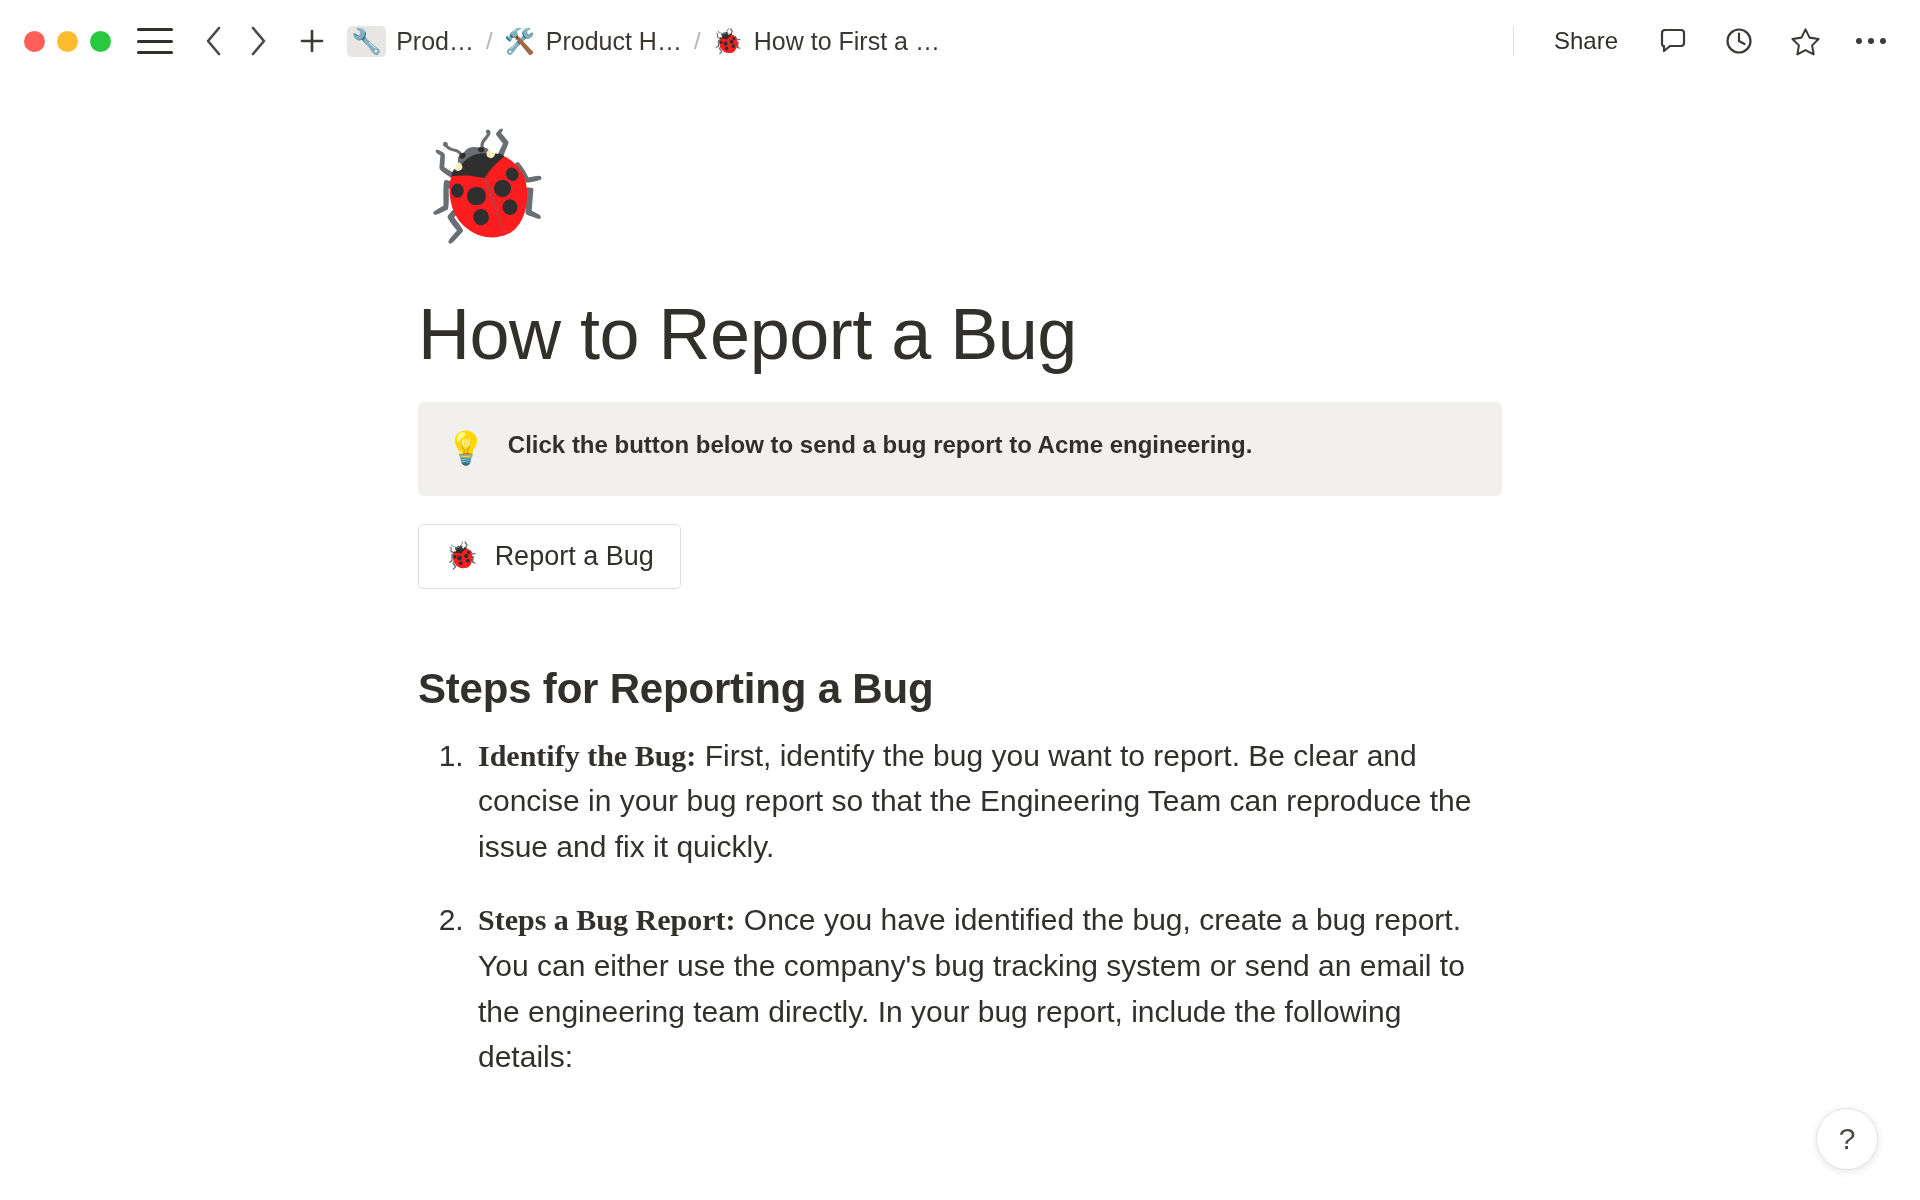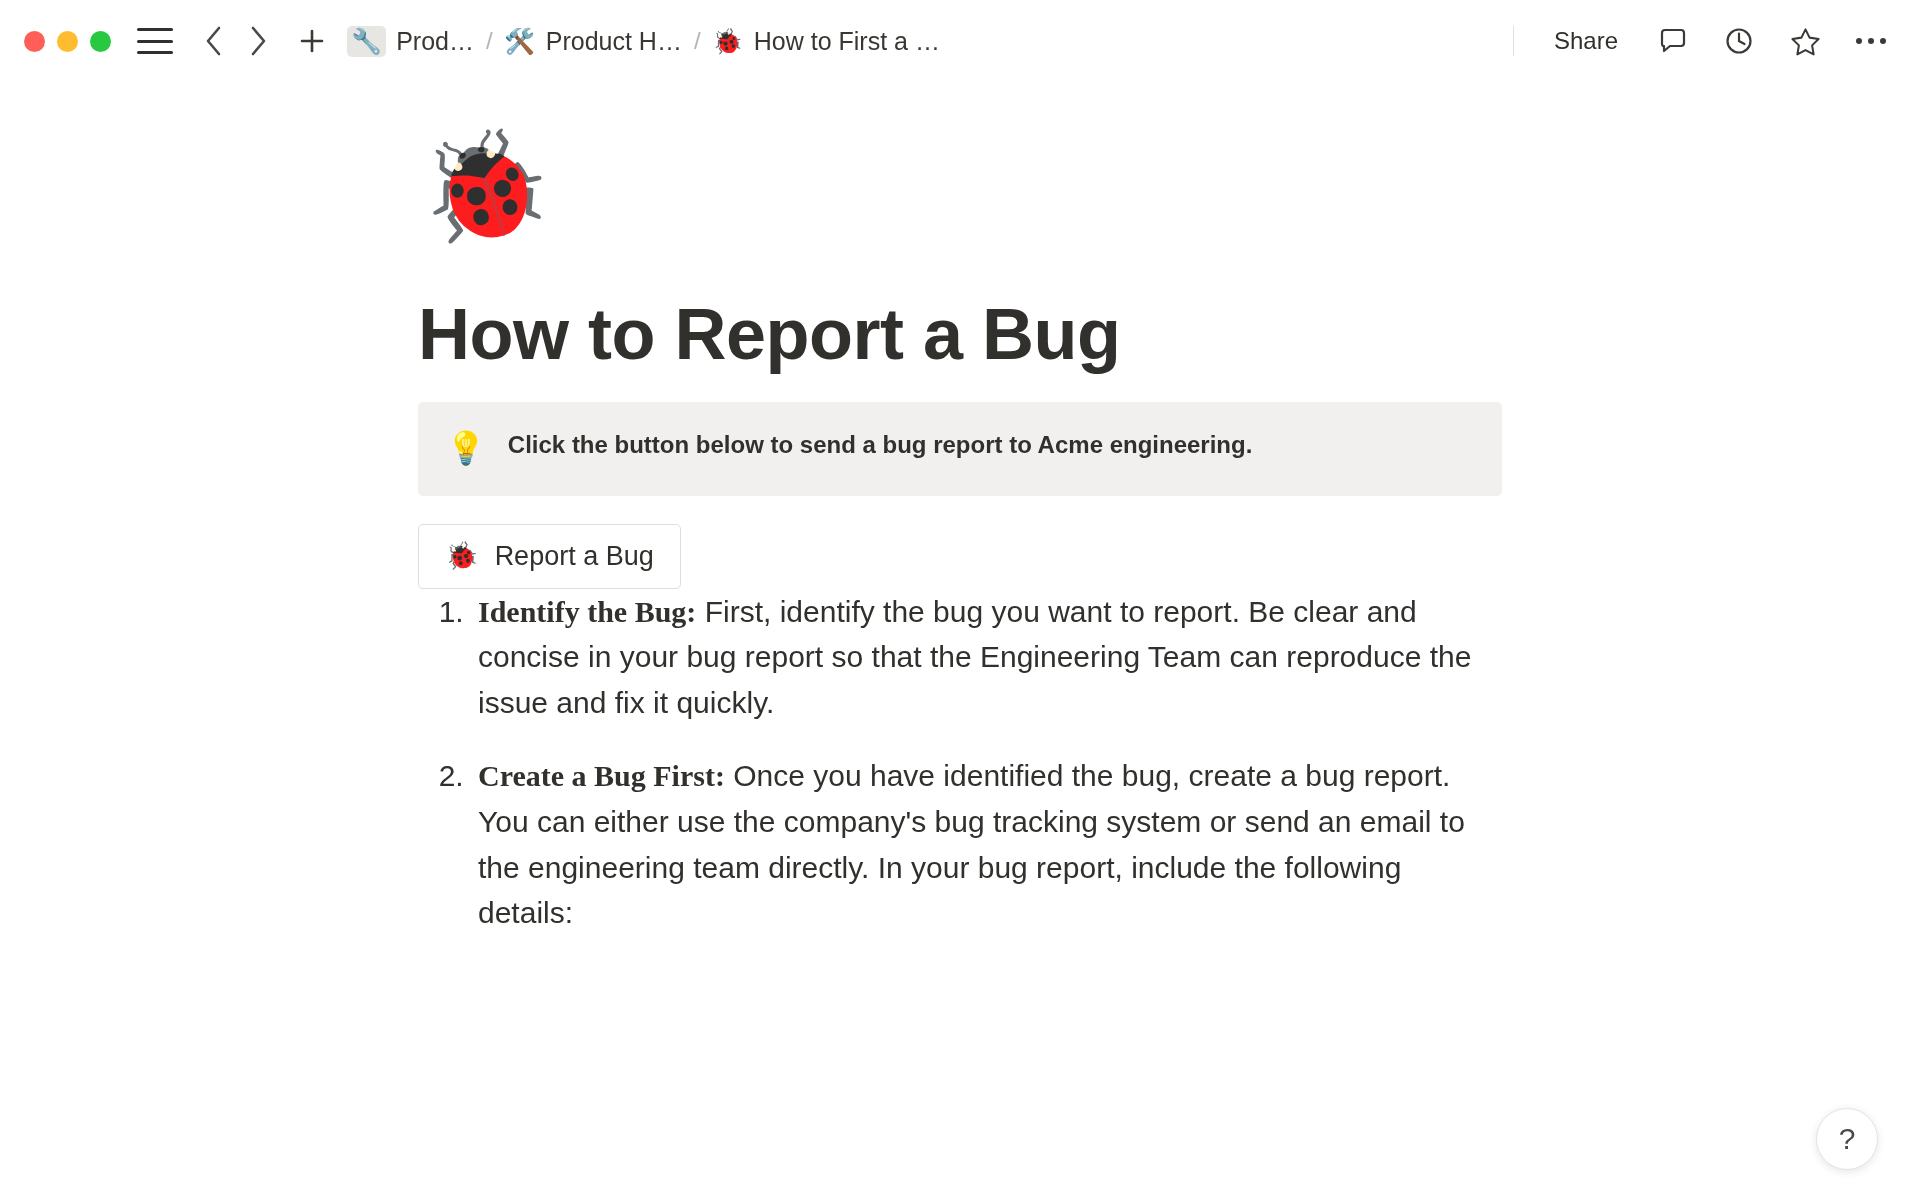--- a/index.html
+++ b/index.html
@@ -125,21 +125,21 @@
   }
   .page-emoji {
     font-size: 108px;
     line-height: 1.1;
     margin: 18px 0 6px 0;
     user-select: none;
   }
   h1.page-title {
     font-size: 72px;
     line-height: 1.1;
-    font-weight: 700;
+    font-weight: 400;
     color: #32302c;
     margin: 48px 0 28px 0;
     letter-spacing: -0.5px;
   }
 
   .callout {
     background: #f1f0ee;
     border-radius: 5px;
     padding: 26px 28px;
     display: flex;
@@ -302,27 +302,28 @@
       <div class="callout">
         <span class="bulb">💡</span>
         <span class="ctext">Click the button below to send a bug report to Acme engineering.</span>
       </div>
 
       <div class="btn-block">
         <span class="bic">🐞</span>
         <span class="blabel">Report a Bug</span>
       </div>
 
+      <h2 class="section-title">Steps for Reporting a Bug</h2>
 
       <ol class="steps">
         <li>
           <b>Identify the Bug:</b><span> First, identify the bug you want to report. Be clear and concise in your bug report so that the Engineering Team can reproduce the issue and fix it quickly.</span>
         </li>
         <li>
-          <b>Create a Bug First:</b><span> Once you have identified the bug, create a bug report. You can either use the company's bug tracking system or send an email to the engineering team directly. In your bug report, include the following details:</span>
+          <b>Steps a Bug Report:</b><span> Once you have identified the bug, create a bug report. You can either use the company's bug tracking system or send an email to the engineering team directly. In your bug report, include the following details:</span>
         </li>
       </ol>
 
     </div>
 
     <div class="help-btn">?</div>
   </div>
 
 </div>
 

